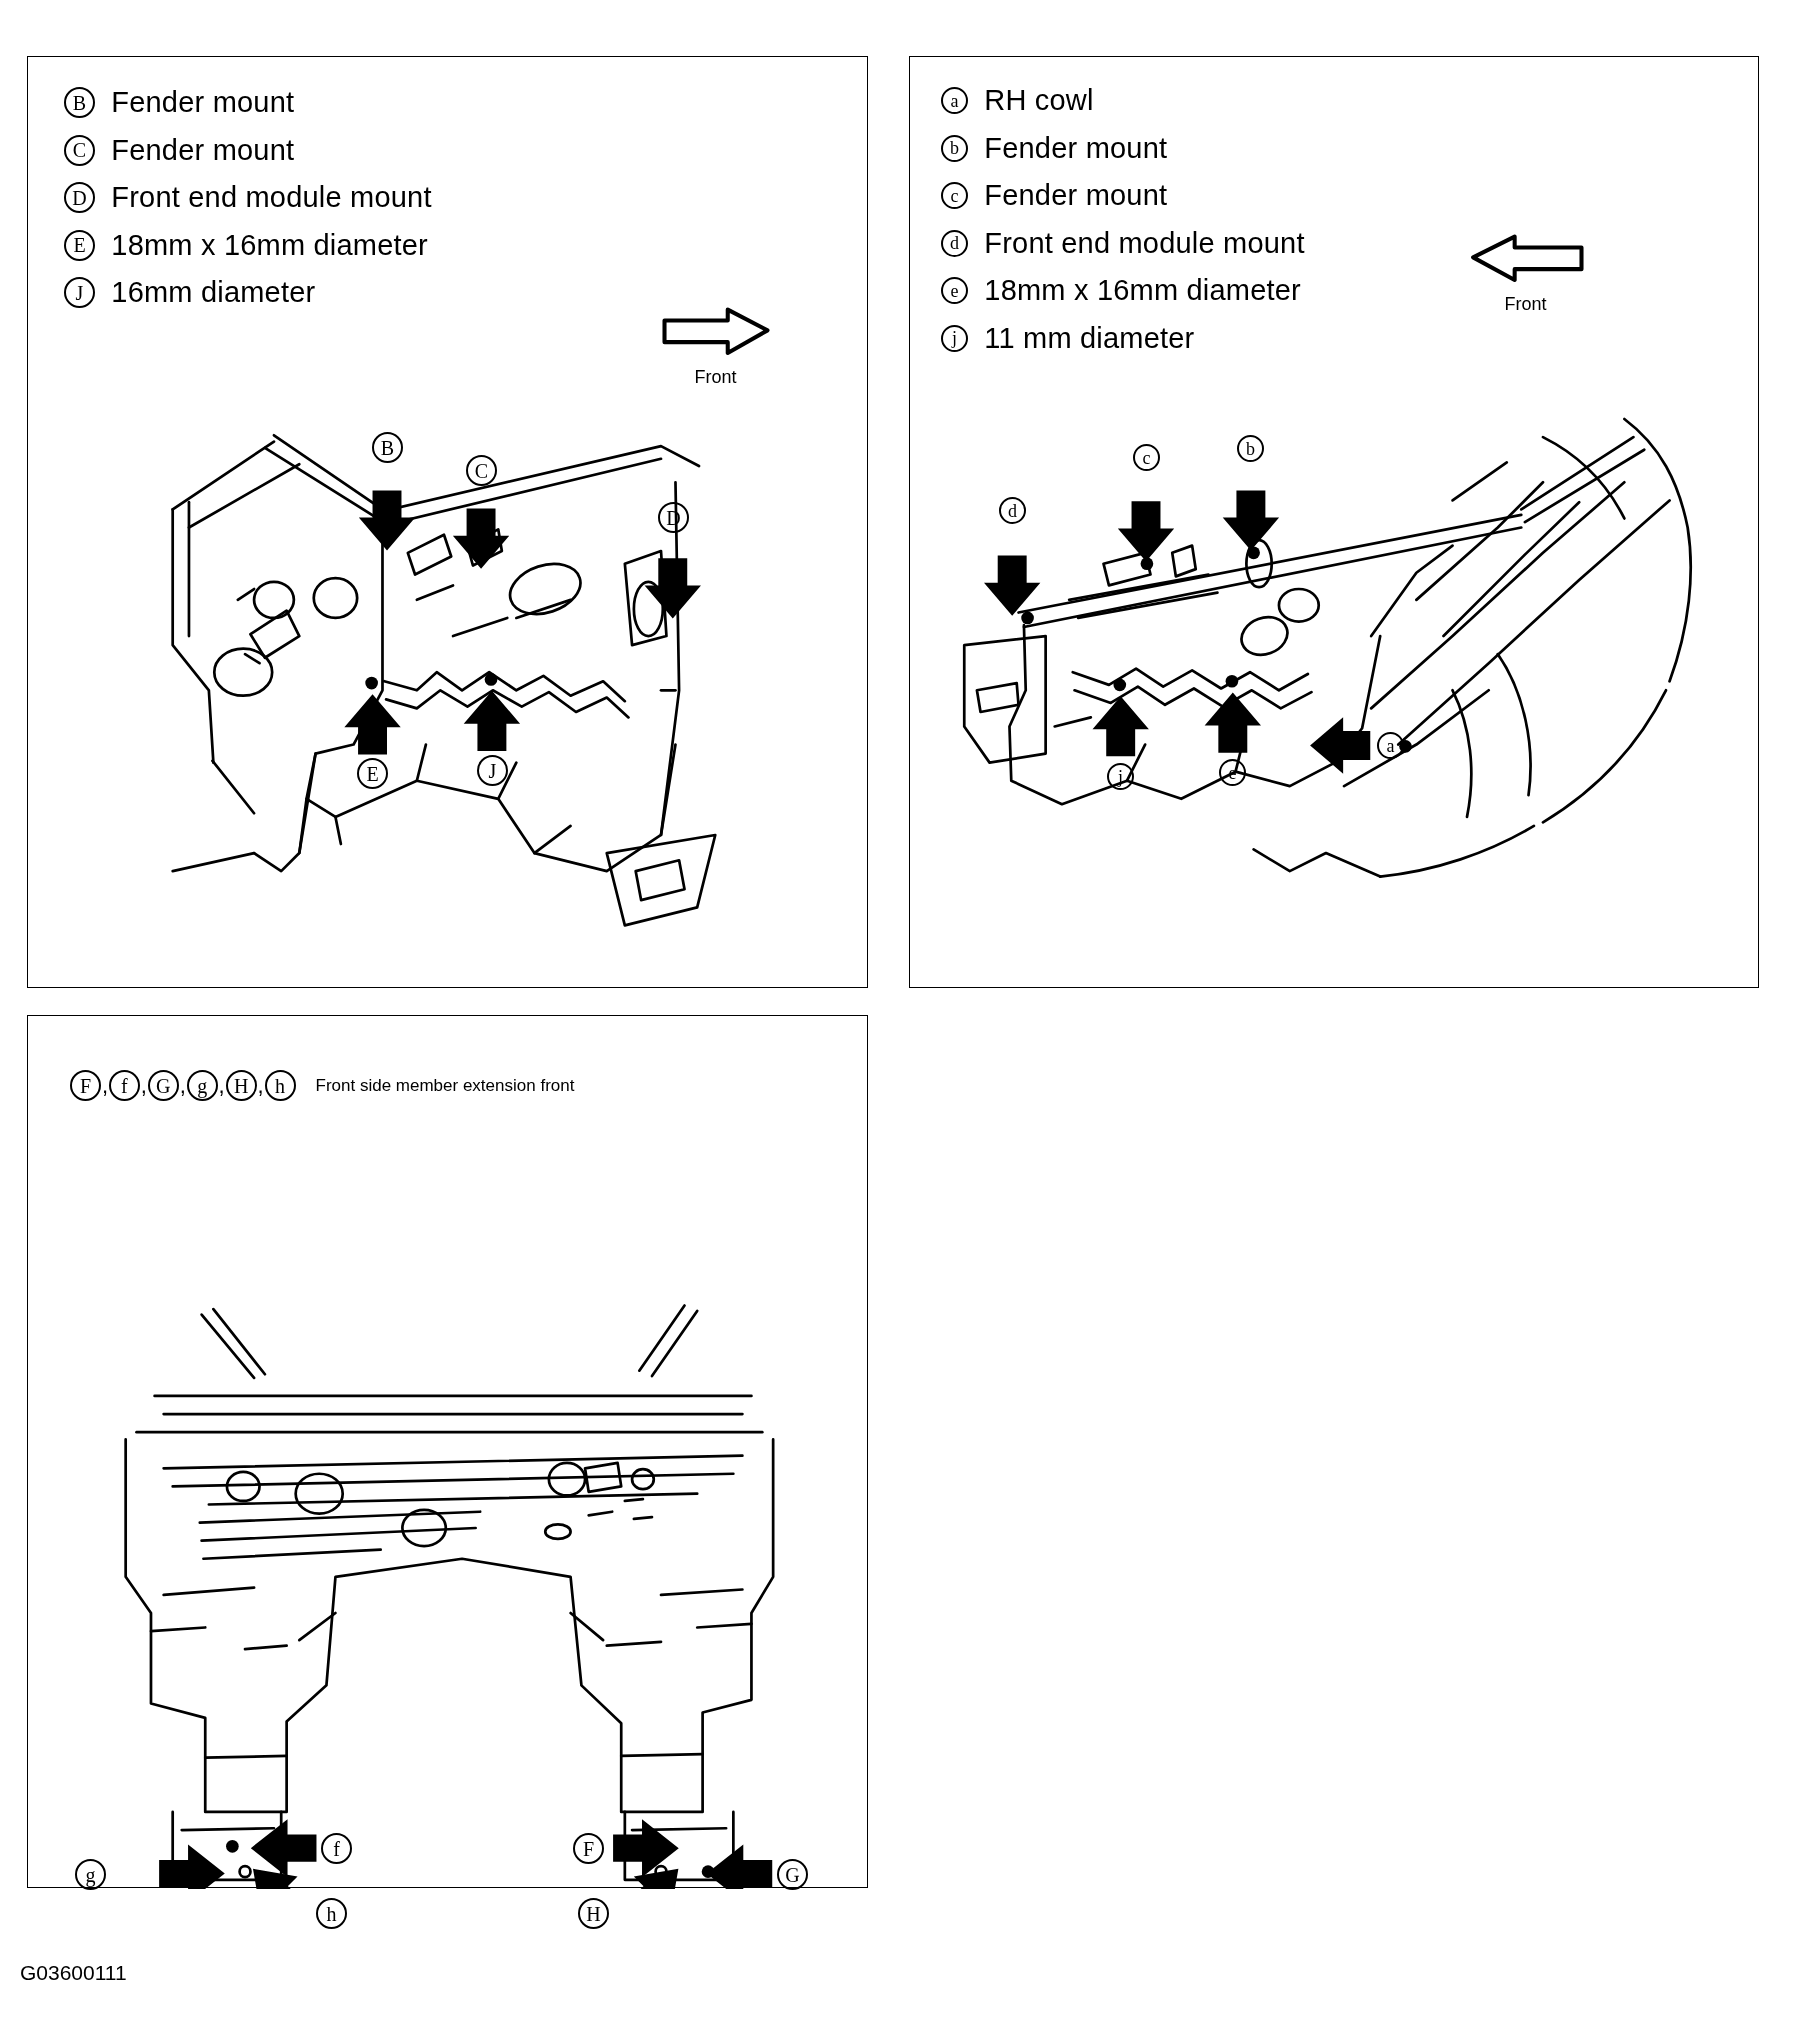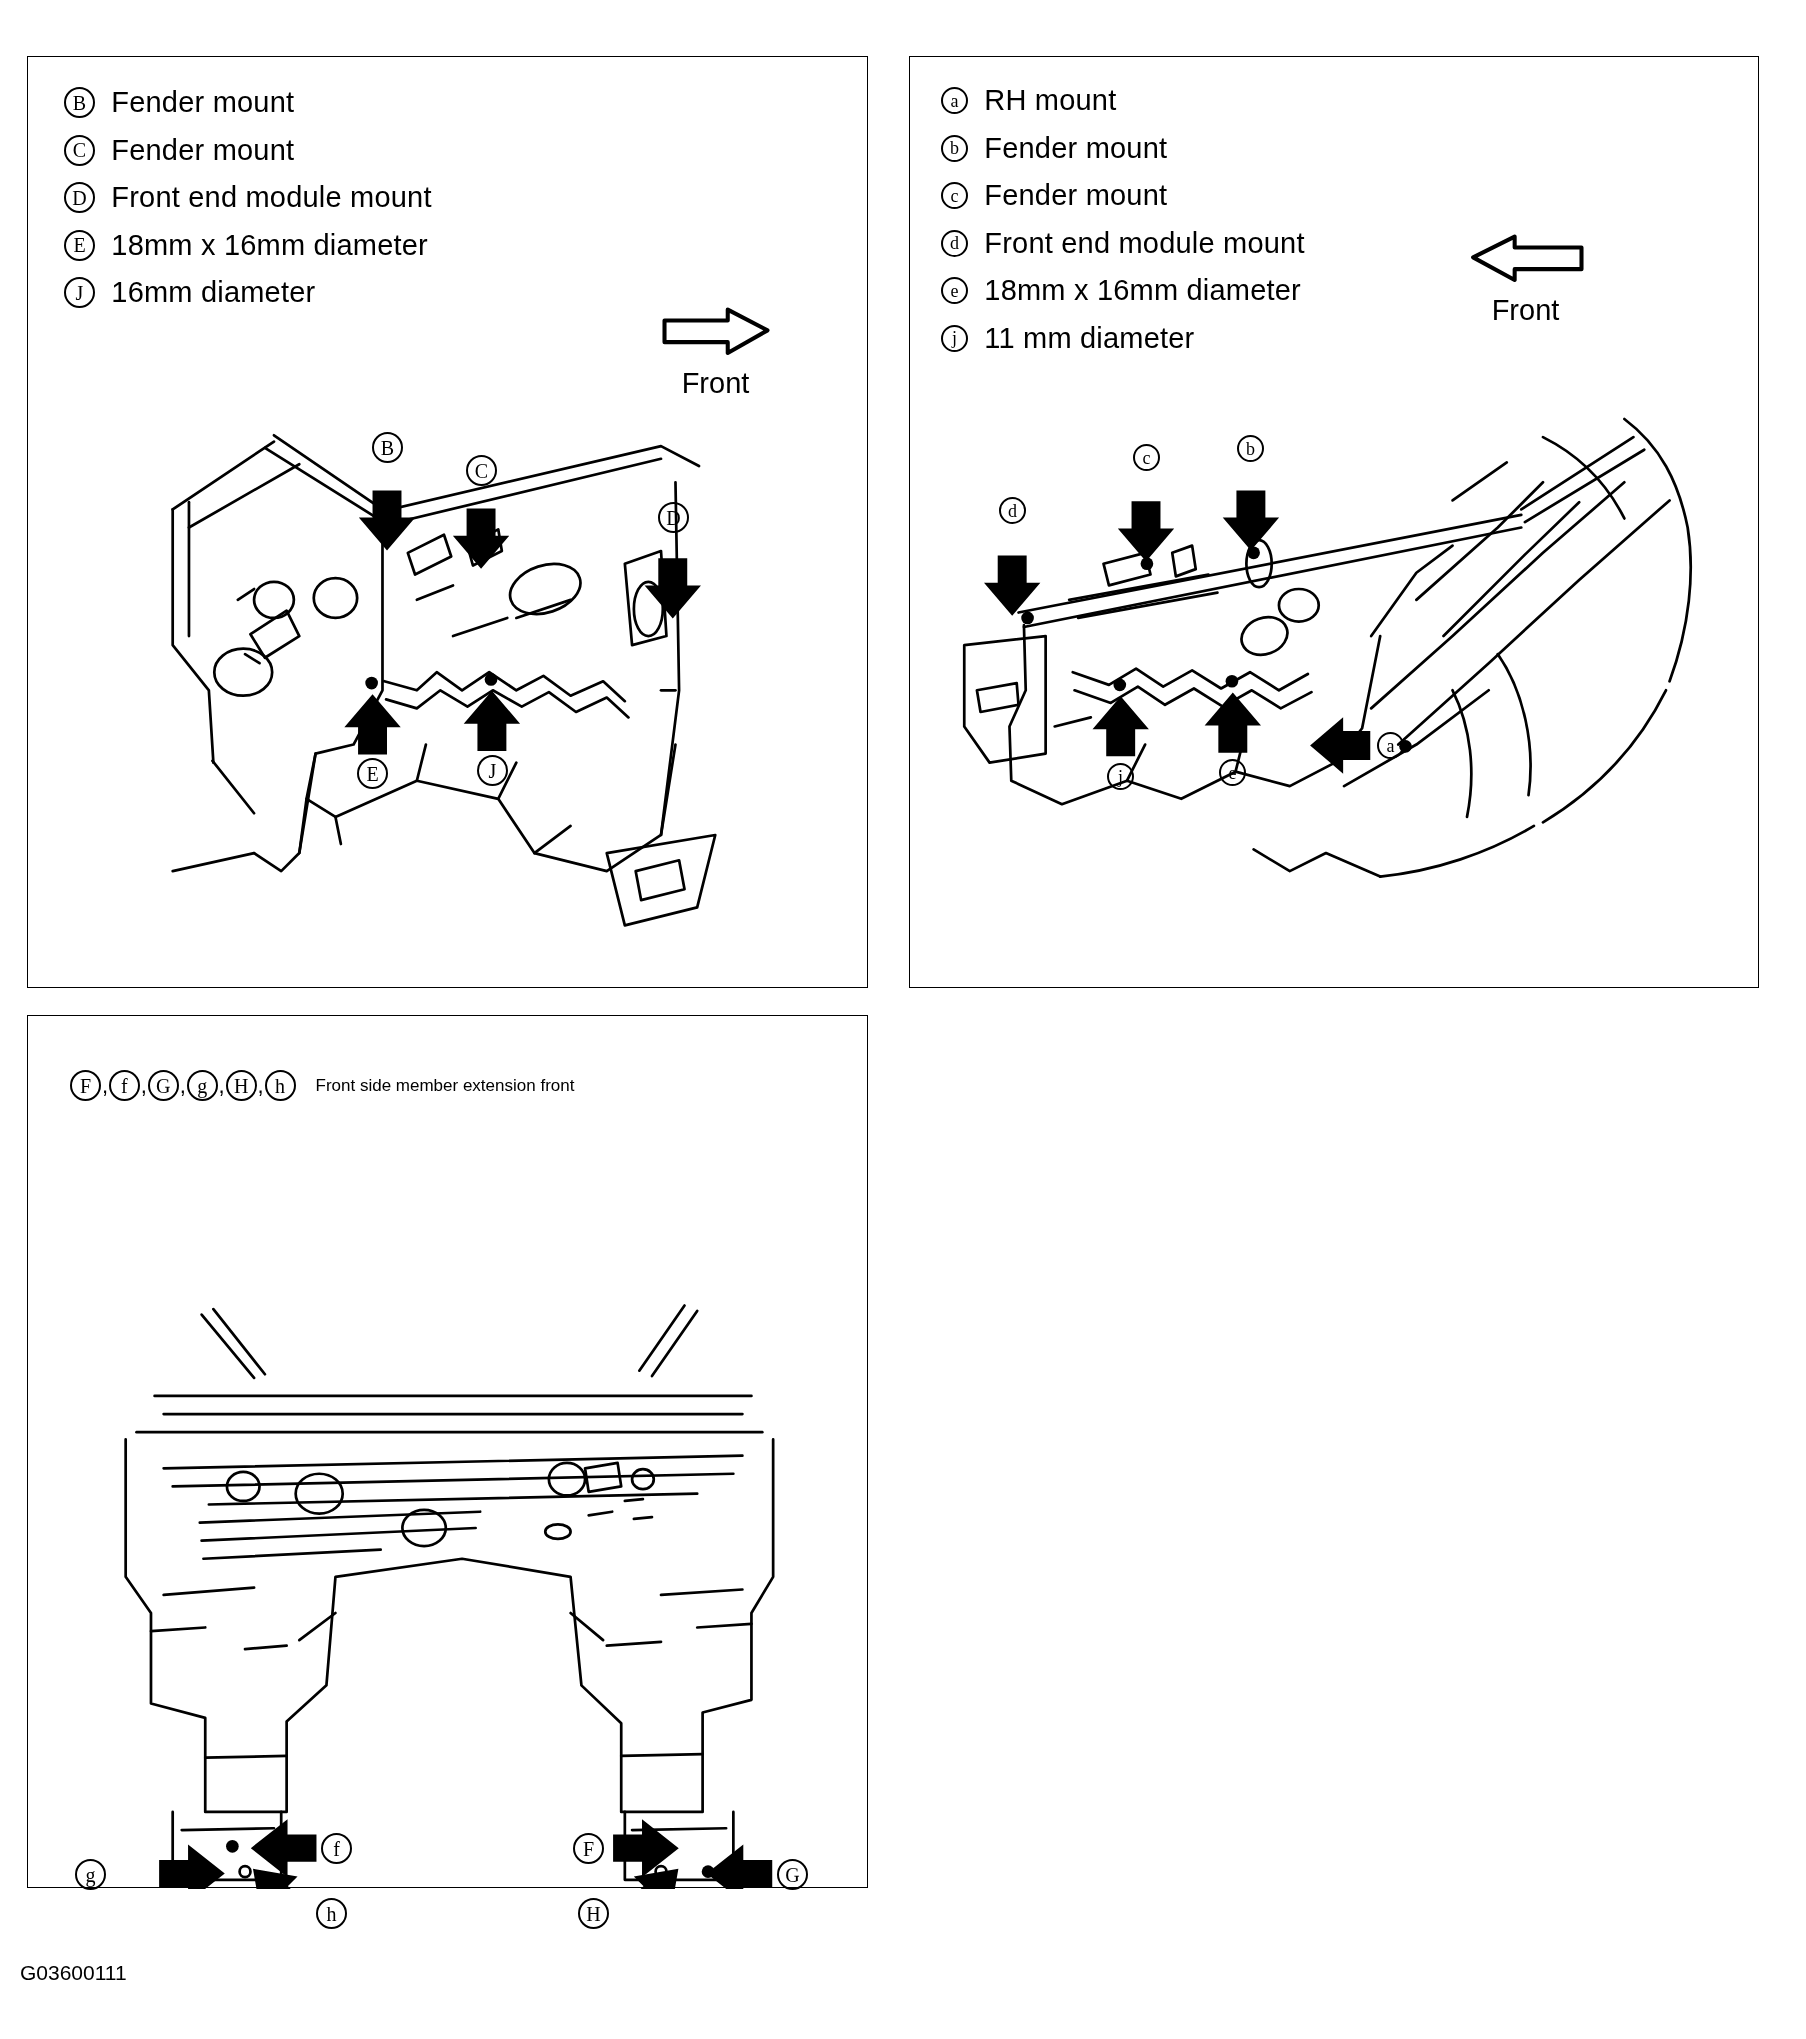--- a/index.html
+++ b/index.html
@@ -52,21 +52,21 @@
   .legend-label {
     margin-left: 16.3px;
     font-size: 29px;
     letter-spacing: 0.2px;
   }
   .front-marker {
     position: absolute;
     text-align: center;
   }
   .front-marker .front-text {
-    font-size: 29px;
+    font-size: 18px;
     margin-top: 1.8px;
   }
   .ext-header {
     position: absolute;
     display: flex;
     align-items: center;
   }
   .ext-header .bubbles {
     display: flex;
     align-items: center;
@@ -205,21 +205,21 @@
     <span class="bubble" style="left:329px; top:701px;">E</span>
     <span class="bubble" style="left:449px; top:698px;">J</span>
   </div>
 </div>
 
 <div class="panel" id="panel-rh">
 
   <div class="legend" style="left:31px; top:27px;">
     <div class="legend-row">
       <span class="bubble small">a</span>
-      <span class="legend-label">RH mount</span>
+      <span class="legend-label">RH cowl</span>
     </div>
     <div class="legend-row">
       <span class="bubble small">b</span>
       <span class="legend-label">Fender mount</span>
     </div>
     <div class="legend-row">
       <span class="bubble small">c</span>
       <span class="legend-label">Fender mount</span>
     </div>
     <div class="legend-row">

